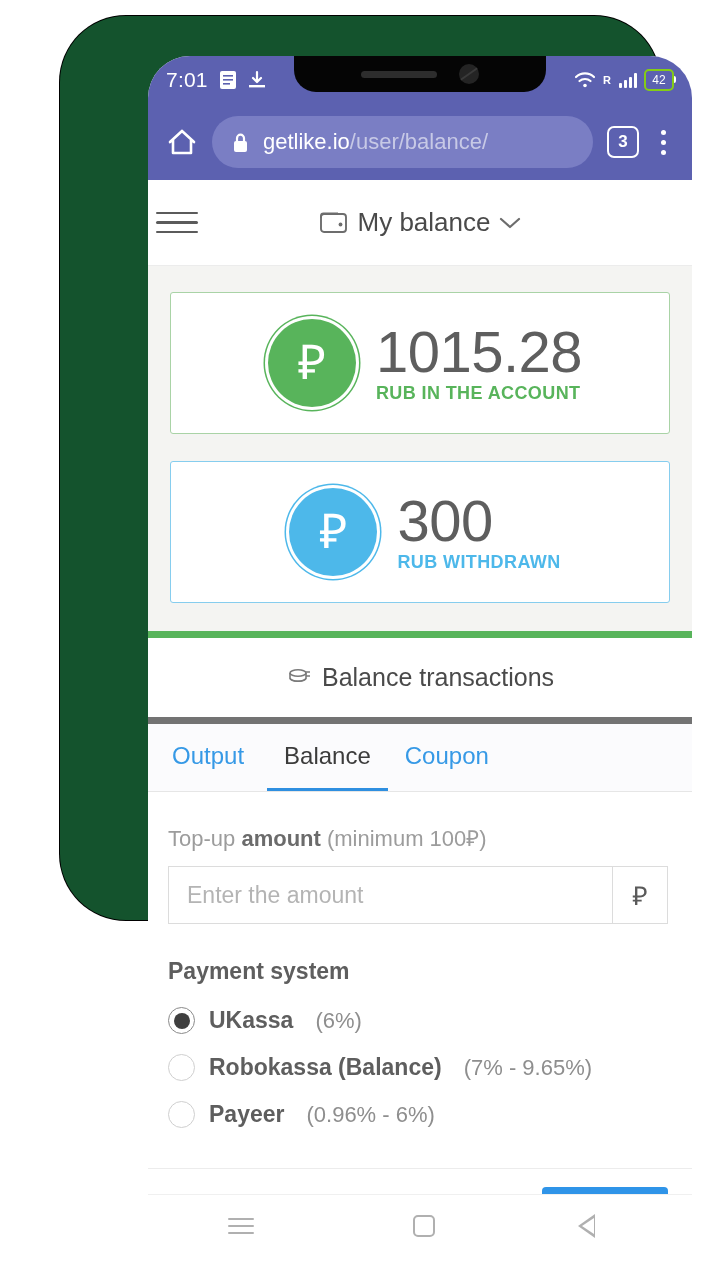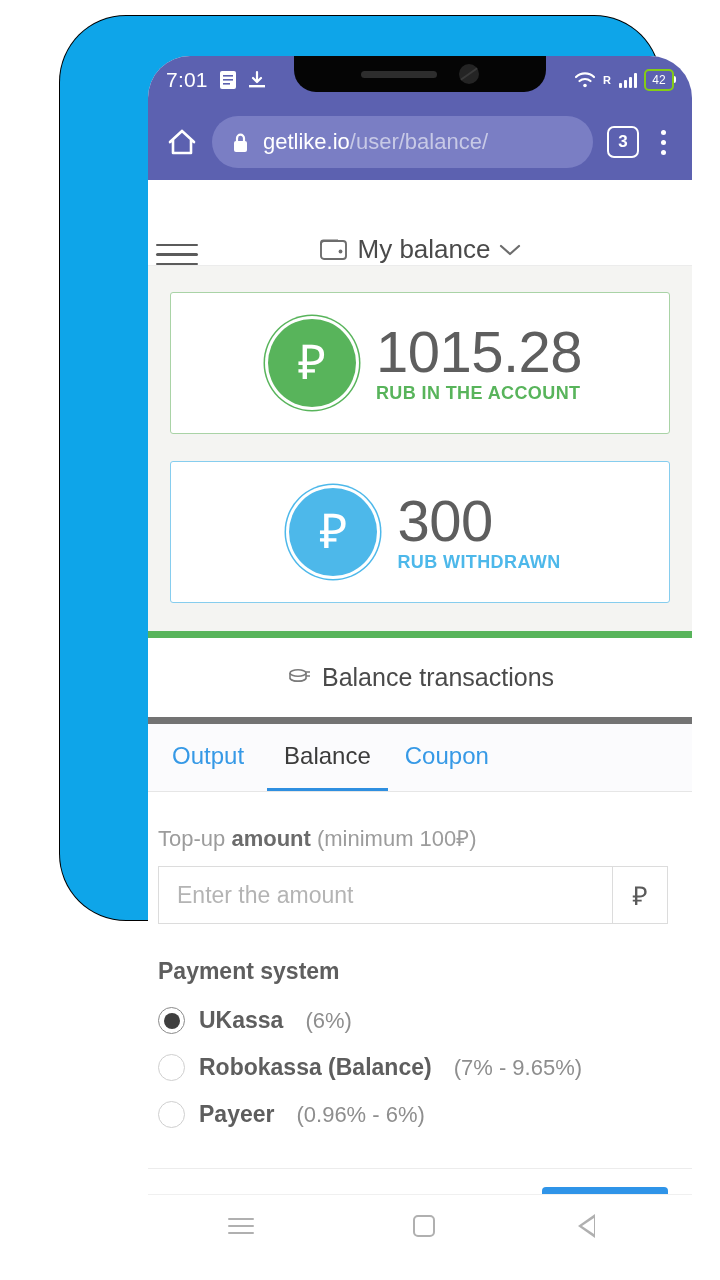--- a/index.html
+++ b/index.html
@@ -8,21 +8,21 @@
     background: #ffffff;
     font-family: "Liberation Sans", sans-serif;
     overflow: hidden;
   }
 
   
   .phone-frame {
     position: absolute;
     left: 60px; top: 16px;
     width: 600px; height: 904px;
-    background: #0ea5e9;
+    background: #14532d;
     border-radius: 66px;
     box-shadow: 0 0 0 1px #000;
   }
   .phone-screen {
     position: absolute;
     left: 88px; top: 40px;
     width: 544px; height: 1200px;
     background: #ffffff;
     border-radius: 42px;
     overflow: hidden;
@@ -116,21 +116,21 @@
     display: flex; align-items: center; justify-content: center;
   }
   .kebab { display: flex; flex-direction: column; gap: 5px; padding: 4px 8px; }
   .kebab span { width: 5px; height: 5px; border-radius: 50%; background: #fff; }
 
   
   .page-header {
     height: 86px;
     background: #ffffff;
     display: flex;
-    align-items: flex-end;
+    align-items: center;
     padding: 0 8px;
     border-bottom: 1px solid #ececec;
     position: relative;
   }
   .hamburger { display: flex; flex-direction: column; gap: 7px; width: 42px; }
   .hamburger span { height: 2.5px; background: #5b5b5b; border-radius: 2px; }
   .header-title-wrap {
     position: absolute; left: 0; right: 0;
     display: flex; align-items: center; justify-content: center; gap: 9px;
     pointer-events: none;
@@ -193,21 +193,21 @@
     display: flex; align-items: center;
     font-size: 24px;
     color: #3699e6;
     padding: 0 17px;
     border-bottom: 3px solid transparent;
   }
   .tab:first-child { padding-left: 0; margin-right: 6px; }
   .tab.active { color: #3b3b3b; border-bottom-color: #2f8fe0; }
 
   
-  .form-area { padding: 30px 24px 0 10px; background: #fff; }
+  .form-area { padding: 30px 24px 0 10px; background: #fff; margin-left: 10px; }
   .field-label { font-size: 22px; color: #9c9c9c; margin-bottom: 14px; }
   .field-label b { color: #6b6b6b; }
   .amount-row { display: flex; height: 58px; }
   .amount-input {
     flex: 1;
     border: 1px solid #dcdcdc;
     border-right: none;
     padding: 0 18px;
     font-size: 23px;
     color: #444;

